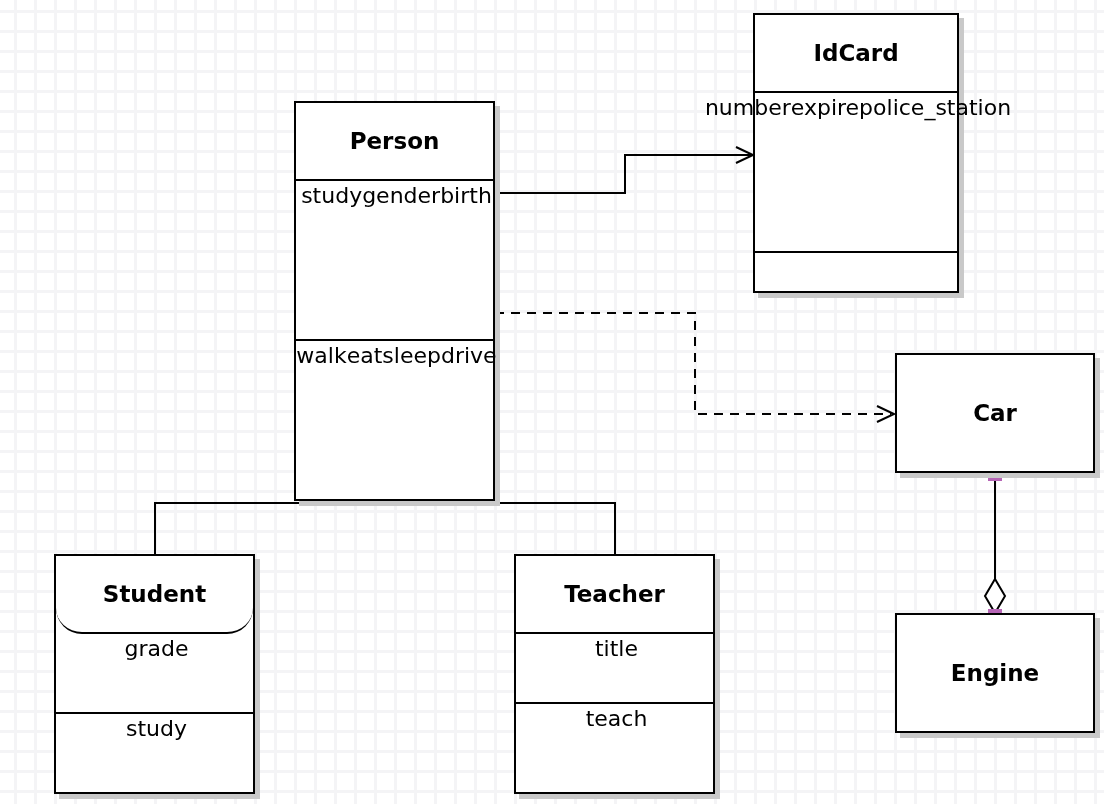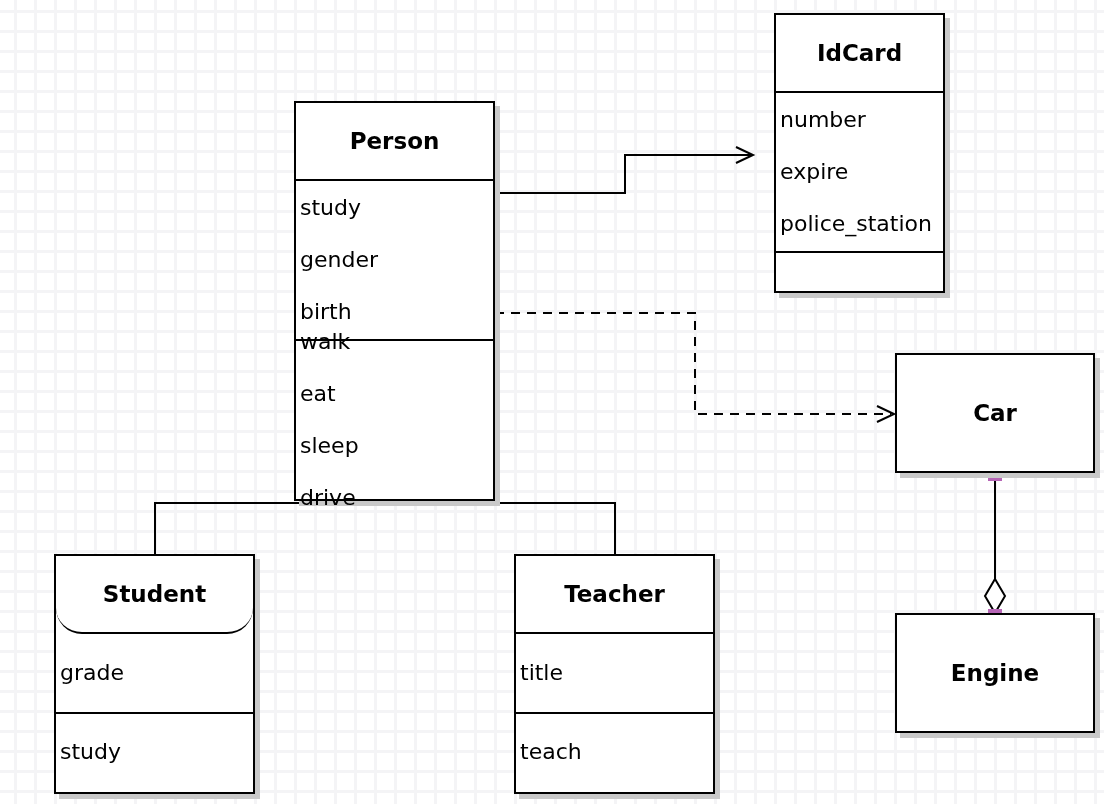--- a/index.html
+++ b/index.html
@@ -25,25 +25,24 @@
   }
   .cls-title{
     box-sizing:border-box;
     display:flex;align-items:center;justify-content:center;
     font-weight:bold;font-size:23px;
     border-bottom:2px solid #000000;
   }
   .cls-title.noline{border-bottom:none;}
   .cls-sec{
     box-sizing:border-box;
-    display:flex;flex-direction:column;justify-content:center;
+    display:flex;flex-direction:row;justify-content:center;
     font-size:22px;line-height:30px;
     padding-left:4px;
     border-bottom:2px solid #000000;
-    gap:22px;
   }
   .cls-sec.last{border-bottom:none;}
   #edges{position:absolute;left:0;top:0;pointer-events:none;}
   #edges g{pointer-events:stroke;}
   .edge{stroke:#000000;stroke-width:2;fill:none;}
   .edge.dashed{stroke-dasharray:9 7;}
   .head-open{stroke:#000000;stroke-width:2;fill:none;}
   .head-hollow{stroke:#000000;stroke-width:2;fill:#ffffff;}
   .handle{fill:#b665b6;stroke:none;}
 </style>
@@ -90,21 +89,21 @@
       <div>birth</div>
     </div>
     <div class="cls-sec last" style="height:158px;">
       <div>walk</div>
       <div>eat</div>
       <div>sleep</div>
       <div>drive</div>
     </div>
   </div>
 
-  <div class="cls" style="left:774px;top:13px;width:171px;height:280px;">
+  <div class="cls" style="left:753px;top:13px;width:206px;height:280px;">
     <div class="cls-title" style="height:78px;">IdCard</div>
     <div class="cls-sec" style="height:160px;">
       <div>number</div>
       <div>expire</div>
       <div>police_station</div>
     </div>
     <div class="cls-sec last" style="height:38px;"></div>
   </div>
 
   <div class="cls" style="left:895px;top:353px;width:200px;height:120px;">
@@ -120,21 +119,21 @@
     <div class="cls-sec" style="height:80px;">
       <div>grade</div>
     </div>
     <div class="cls-sec last" style="height:76px;">
       <div>study</div>
     </div>
   </div>
 
   <div class="cls" style="left:514px;top:554px;width:201px;height:240px;">
     <div class="cls-title" style="height:78px;">Teacher</div>
-    <div class="cls-sec" style="height:80px;">
+    <div class="cls-sec" style="height:70px;">
       <div>title</div>
     </div>
     <div class="cls-sec last" style="height:76px;">
       <div>teach</div>
     </div>
   </div>
 
 </div>
 
 </body></html>

